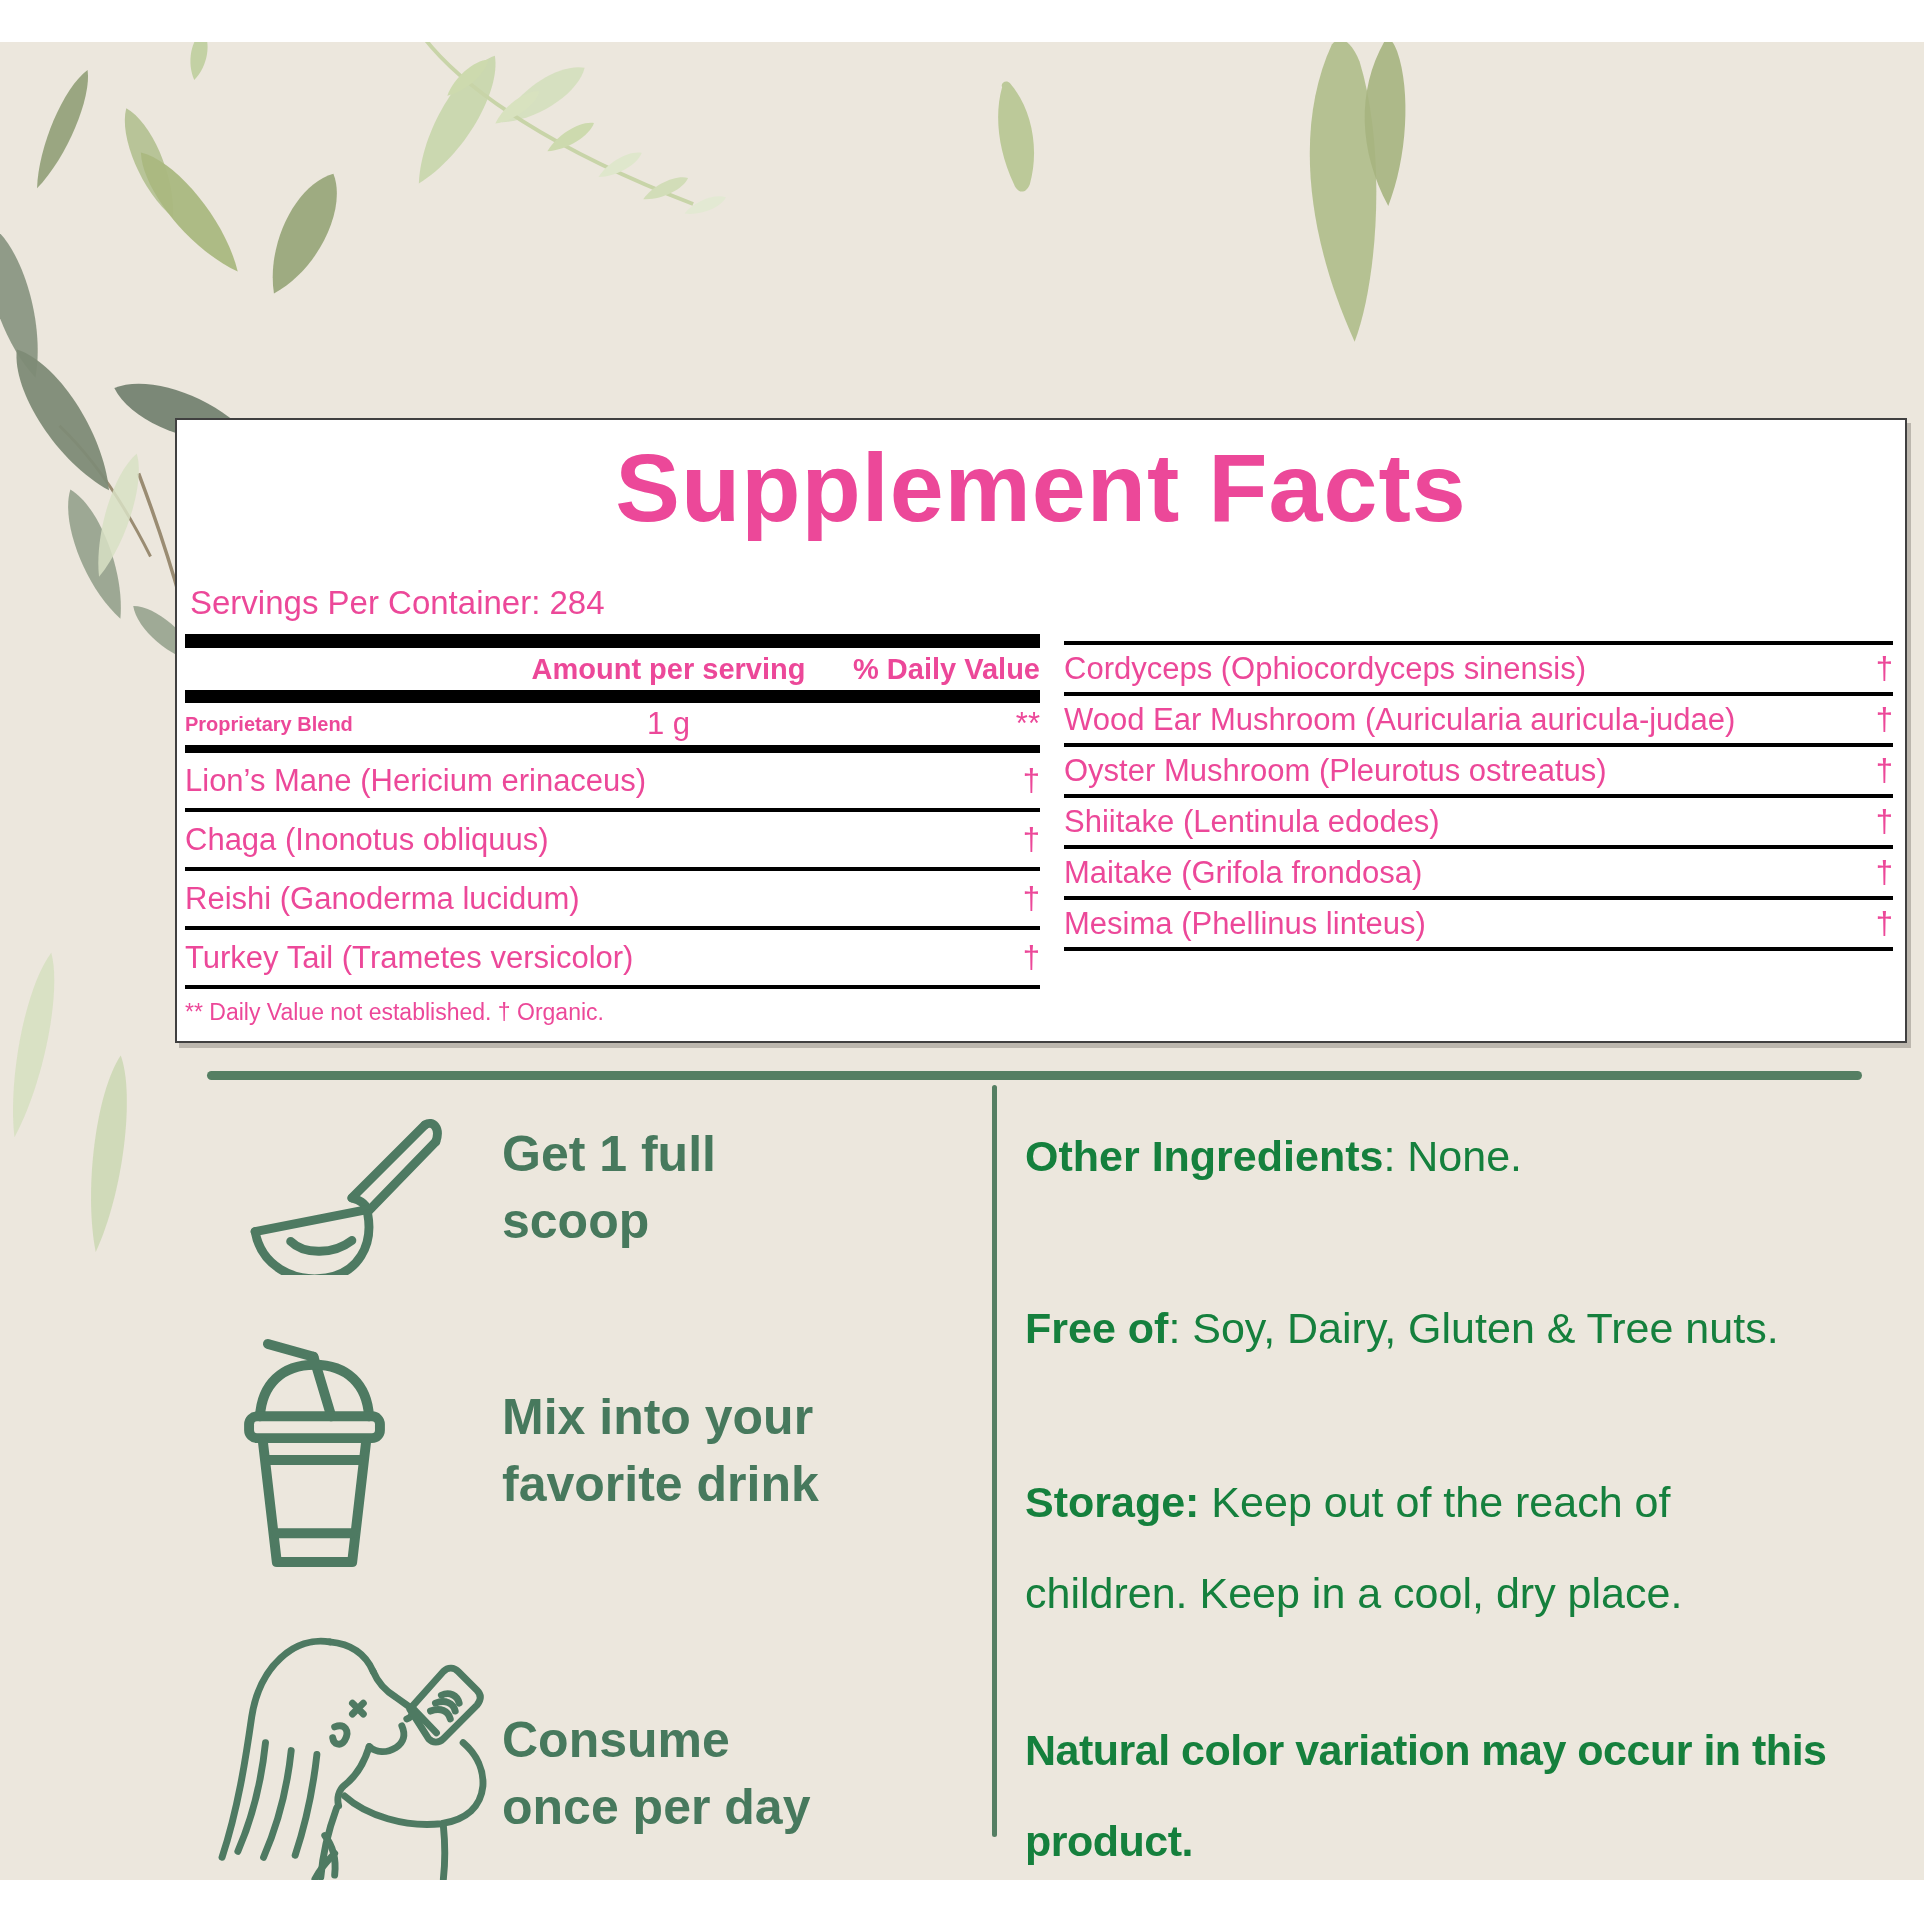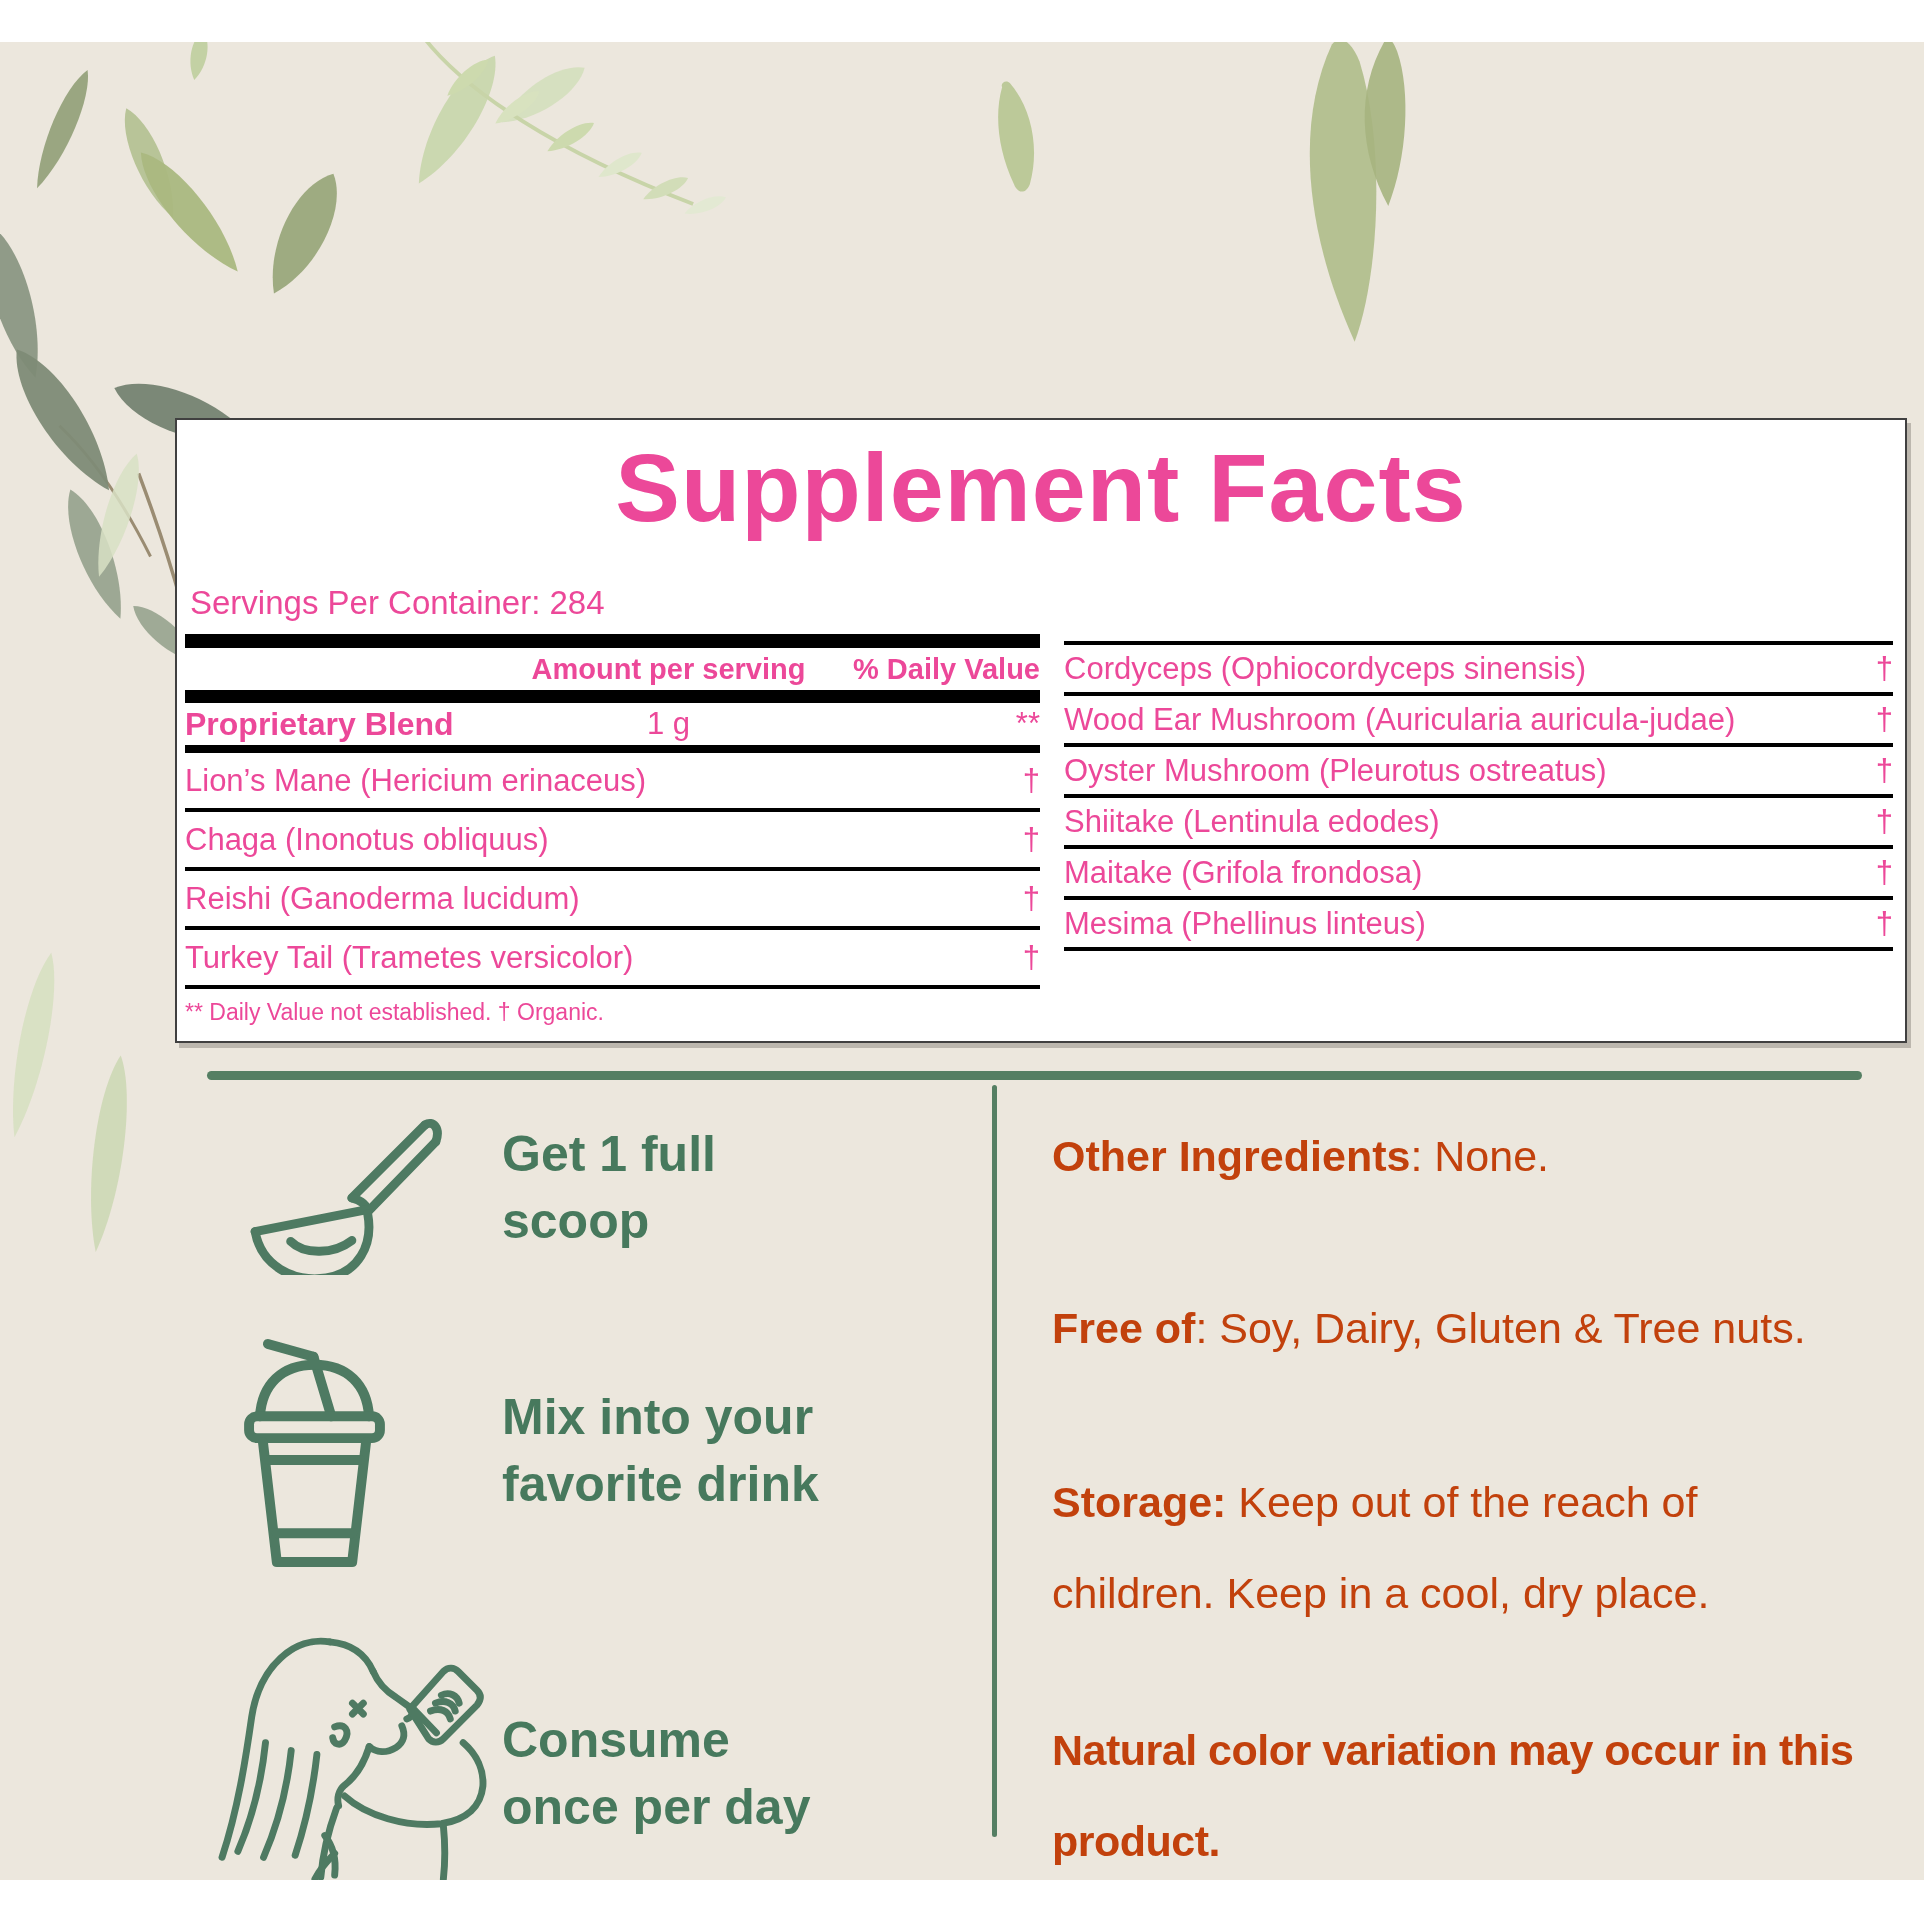--- a/index.html
+++ b/index.html
@@ -30,39 +30,39 @@
   .rtable{position:absolute;left:887px;top:221px;width:829px;}
   .bar{background:#000;}
   .b14{height:14px;} .b13{height:13px;} .b8{height:8px;} .b4{height:4px;}
   .trow{display:flex;align-items:center;font-size:31px;}
   .trow .name{flex:1;text-align:left;white-space:nowrap;}
   .trow .amt{width:327px;text-align:center;}
   .trow .dv{width:208px;text-align:right;}
   .rtable .trow .dv{width:44px;}
   .hrow{height:42px;font-weight:bold;font-size:29px;}
   .blendrow{height:42px;}
-  .blendrow .name{font-weight:bold;font-size:32px;}
+  .blendrow .name{font-weight:bold;font-size:20px;}
   .lirow{height:55px;}
   .rirow{height:47px;}
   .footnote{padding-top:10px;font-size:23px;height:46px;}
 
   
   .green-rule{position:absolute;left:207px;top:1071px;width:1655px;height:9px;
     background:#557f63;border-radius:5px;z-index:2;}
   .green-divider{position:absolute;left:992px;top:1085px;width:5px;height:752px;
     background:#557f63;border-radius:3px;z-index:2;}
   .dir-icon{position:absolute;z-index:2;}
   .dir-heading{position:absolute;left:502px;z-index:2;color:#47795d;
     font-size:50px;font-weight:bold;line-height:67px;white-space:nowrap;}
   .dh1{top:1121px;} .dh2{top:1384px;} .dh3{top:1707px;}
   .dir-heading span{display:block;}
 
   
-  .info{position:absolute;left:1025px;z-index:2;color:#c2410c;font-size:43px;
-    line-height:91px;margin-left:27px;}
+  .info{position:absolute;left:1025px;z-index:2;color:#15803d;font-size:43px;
+    line-height:91px;}
   .info .b{font-weight:bold;}
   .ip1{top:1111px;max-width:931px;}
   .ip2{top:1283px;max-width:931px;}
   .ip3{top:1457px;max-width:762px;}
   .ip4{top:1705px;max-width:936px;font-weight:bold;letter-spacing:-0.5px;}
 </style>
 </head>
 <body>
 
 <div class="canvas">

